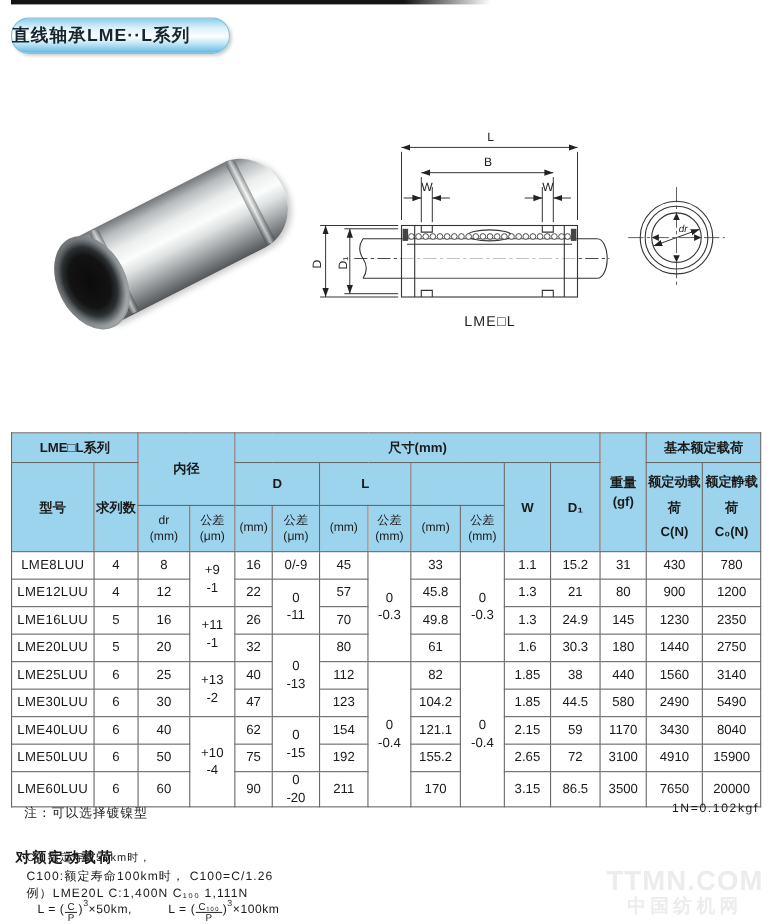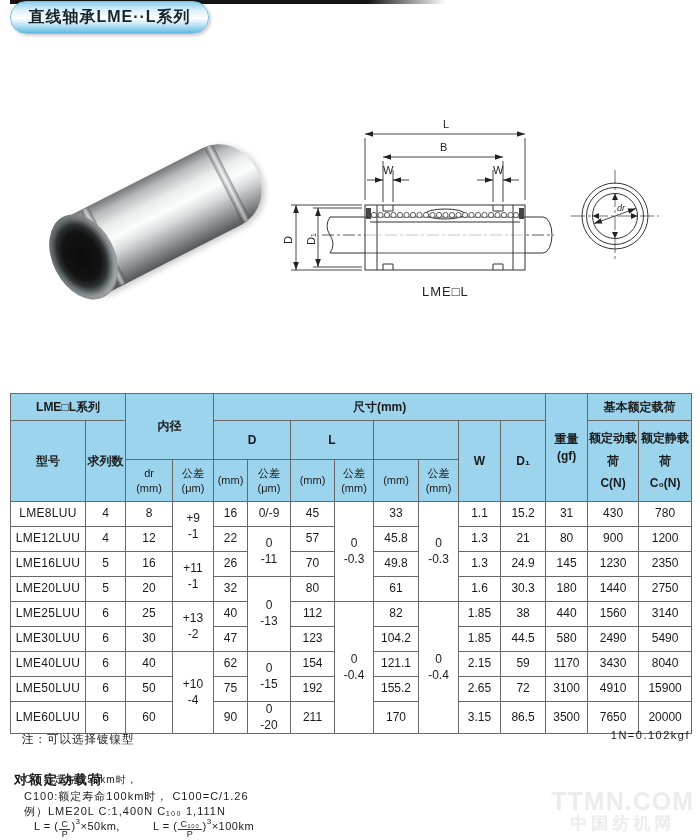--- a/index.html
+++ b/index.html
@@ -5,25 +5,25 @@
   html,body { margin:0; padding:0; background:#fff; }
   .page {
     position:relative; width:700px; height:840px; background:#fff; overflow:hidden;
     font-family:"Liberation Sans","DejaVu Sans",sans-serif; color:#1a1a1a;
   }
   
   .top-rule { position:absolute; left:10px; top:0; width:436px; height:4px;
     background:linear-gradient(90deg,#141414 0%,#141414 82%,rgba(20,20,20,0) 100%); }
   
   .title-pill {
-    position:absolute; left:10px; top:1px; width:197px; height:31px;
+    position:absolute; left:10px; top:16px; width:197px; height:31px;
     border-radius:16px; border:1px solid #7fc0de;
     background:linear-gradient(180deg,#8ecfec 0%,#d9effa 26%,#ffffff 52%,#bce4f5 74%,#62b9e2 100%);
     box-shadow:2px 2px 3px rgba(0,0,0,.18);
-    display:flex; align-items:center; justify-content:center;
+    display:flex; align-items:center; 
   }
   .title-pill span { font-size:16px; font-weight:bold; letter-spacing:1px; color:#15242d; }
 
   
   .photo-wrap { position:absolute; left:46px; top:126px; width:232px; height:180px; }
   .cyl { position:absolute; left:10px; top:48px; width:212px; height:86px; transform:rotate(-27deg); }
   .cyl-body { position:absolute; inset:0;
     border-radius:10px 40px 40px 26px / 44px 43px 43px 44px;
     background:linear-gradient(180deg,#73777a 0%,#b7bbbd 13%,#eceeee 31%,#fbfcfc 46%,#dfe2e2 59%,#a6aaac 76%,#6b6f72 93%,#54575a 100%);
     box-shadow:2px 3px 6px rgba(0,0,0,.22);

